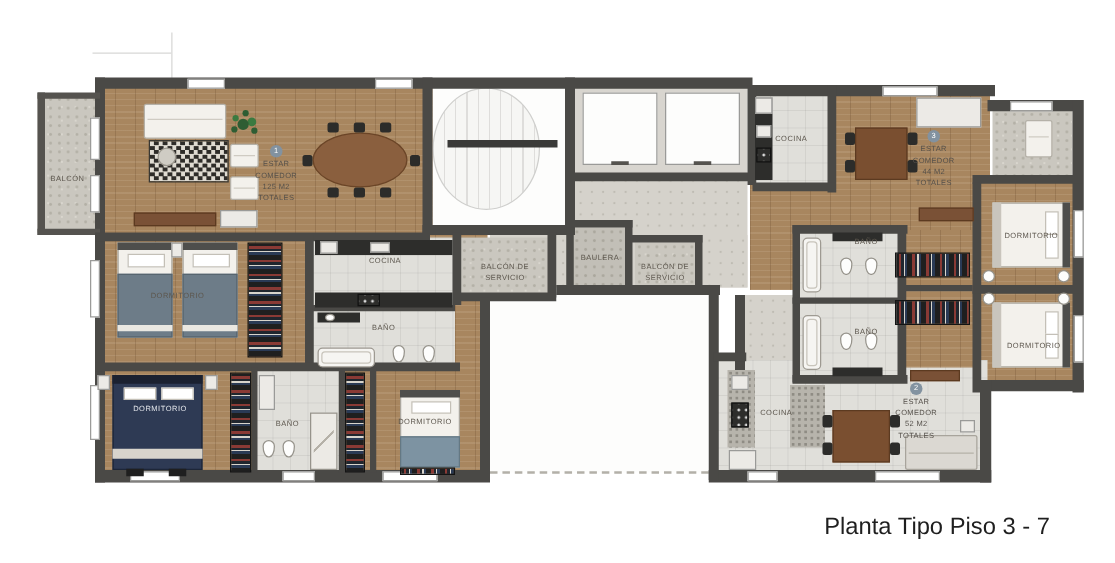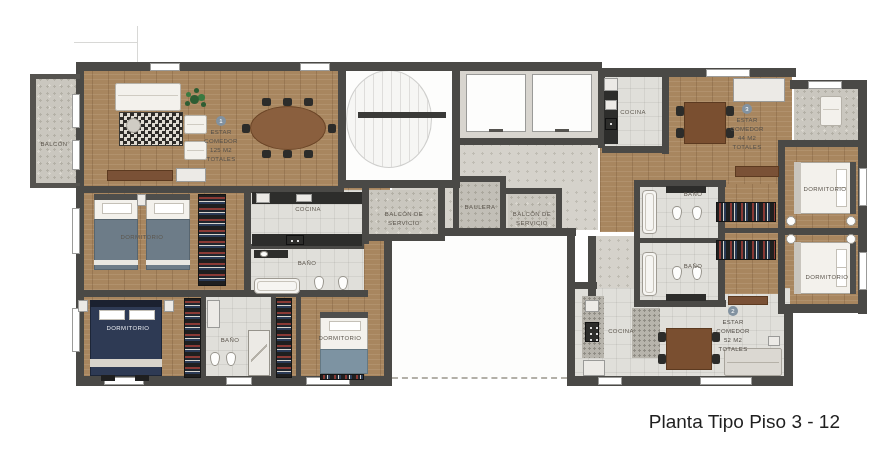--- a/index.html
+++ b/index.html
@@ -337,15 +337,15 @@
     <div>ESTAR</div>
     <div>COMEDOR</div>
     <div>52 M2</div>
     <div>TOTALES</div>
   </div>
 
   <div class="lbl onbed" style="left:88px;top:324px;width:80px;">DORMITORIO</div>
   <div class="lbl" style="left:205px;top:336px;width:50px;">BAÑO</div>
   <div class="lbl" style="left:300px;top:334px;width:80px;">DORMITORIO</div>
 
-  <div class="caption" style="left:540px;top:411px;width:300px;">Planta Tipo Piso 3 - 12</div>
+  <div class="caption" style="left:540px;top:411px;width:300px;">Planta Tipo Piso 3 - 7</div>
 
 </div>
 
 </body></html>

